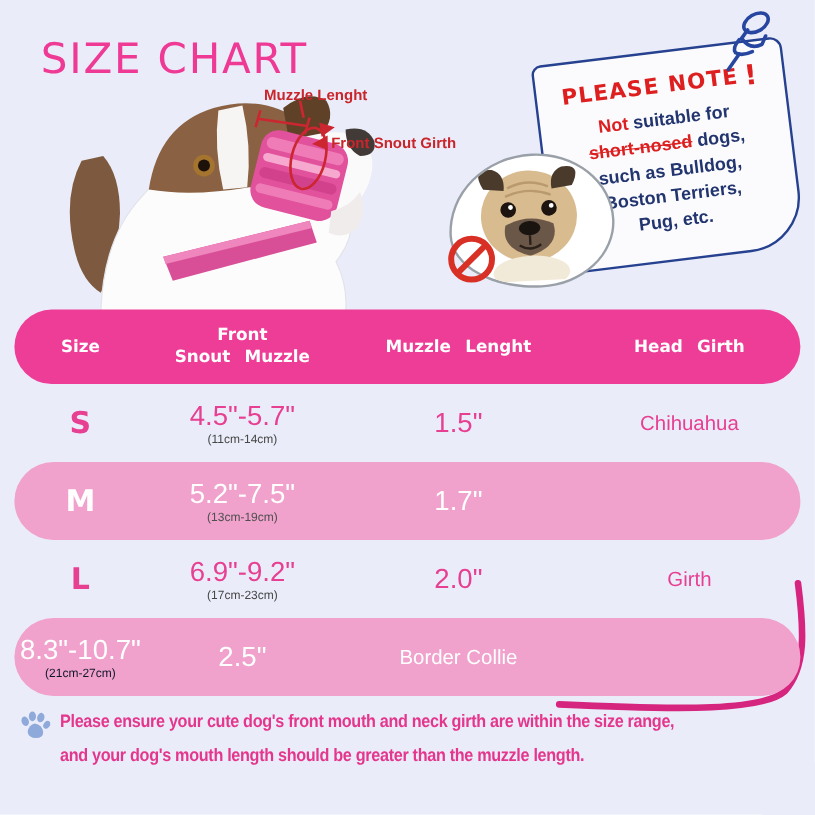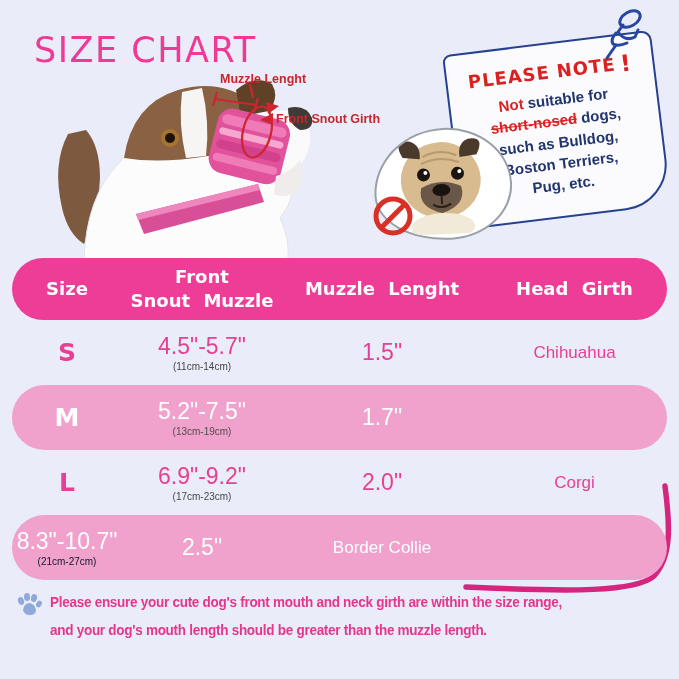--- a/index.html
+++ b/index.html
@@ -33,21 +33,21 @@
   
   .blob{position:absolute;left:374px;top:128px;width:134px;height:108px;z-index:3;background:#fff;
         border:2px solid #9aa0a8;border-radius:52% 48% 46% 54% / 58% 52% 48% 42%;
         transform:rotate(-3deg);overflow:hidden;}
   .nosign{position:absolute;left:371px;top:194px;width:44px;height:44px;z-index:4;}
 
   
   .table{position:absolute;left:12px;top:258px;width:655px;z-index:1;}
   .row{display:grid;grid-template-columns:110px 160px 200px 185px;align-items:center;text-align:center;}
   .row.header{height:62px;background:#ee3d96;border-radius:34px;color:#fff;font-weight:bold;
-              font-size:18px;word-spacing:7px;line-height:1.35;}
+              font-size:14px;word-spacing:7px;line-height:1.35;}
   .hdr-cell{white-space:pre-line;}
   .row.data{height:65px;}
   .row.pill{background:#f0a2cc;border-radius:34px;color:#fff;}
   .row.light{color:#e73f92;}
   .cell.size{font-size:25px;font-weight:bold;}
   .girth-main{font-size:23px;font-family:"Liberation Sans",sans-serif;}
   .cell.muzzle{font-size:23px;font-family:"Liberation Sans",sans-serif;}
   .girth-cm{font-size:10px;font-family:"Liberation Sans",sans-serif;color:#474747;margin-top:1px;}
   .row.pill .girth-cm{color:#4f4f4f;}
   .row.pill.xl .girth-cm{color:#0f172a;}
@@ -195,21 +195,21 @@
       <div class="cell muzzle">1.7"</div>
     </div>
 
     <div class="row data light">
       <div class="cell size">L</div>
       <div class="cell girth">
         <div class="girth-main">6.9"-9.2"</div>
         <div class="girth-cm">(17cm-23cm)</div>
       </div>
       <div class="cell muzzle">2.0"</div>
-      <div class="cell breed">Corgi</div>
+      <div class="cell breed">Girth</div>
     </div>
 
     <div class="row data pill xl">
       <div class="cell girth">
         <div class="girth-main">8.3"-10.7"</div>
         <div class="girth-cm">(21cm-27cm)</div>
       </div>
       <div class="cell muzzle">2.5"</div>
       <div class="cell breed">Border Collie</div>
     </div>

